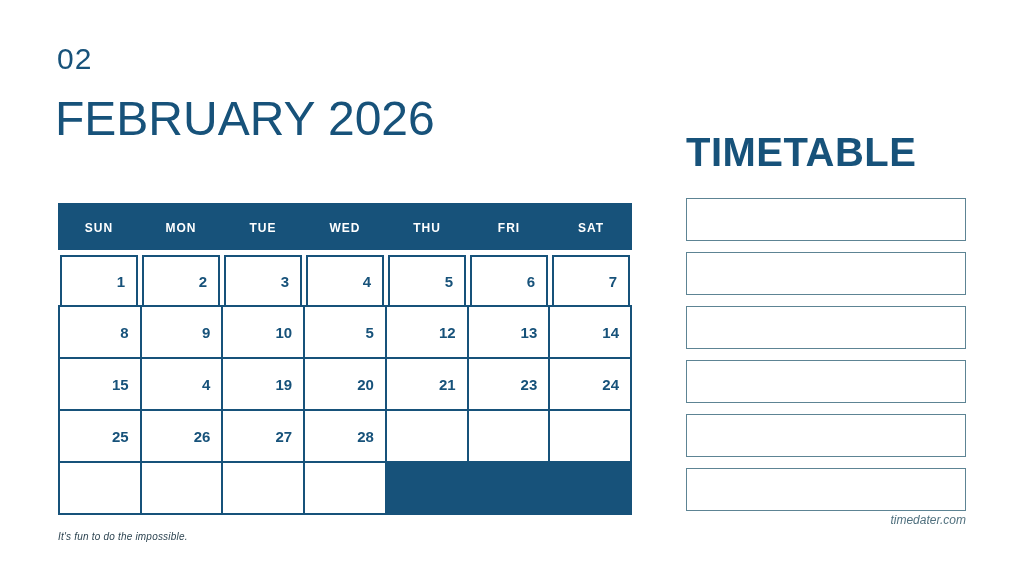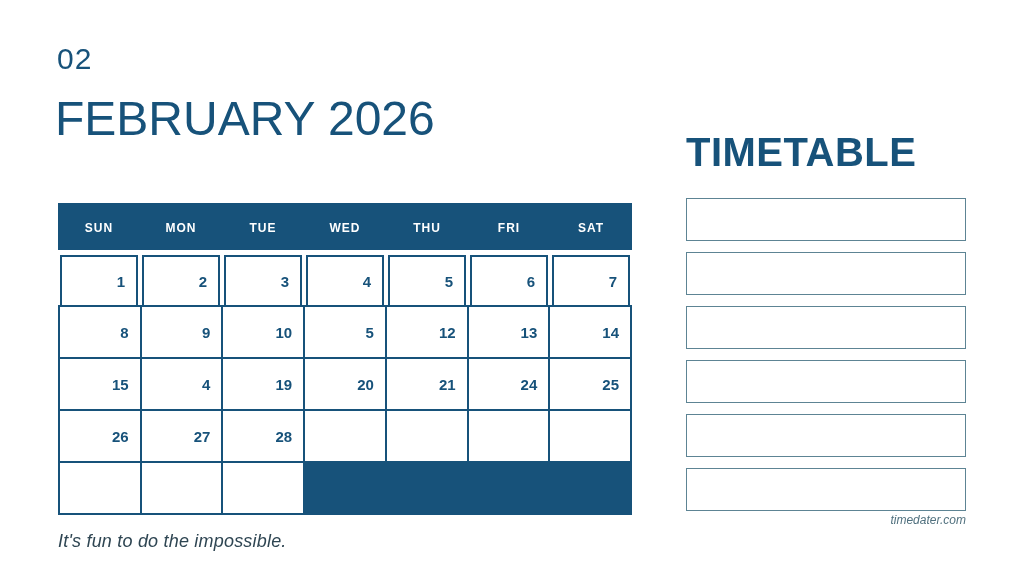--- a/index.html
+++ b/index.html
@@ -74,21 +74,21 @@
   }
   .slot{
     width:280px;height:43px;margin-bottom:11px;
     border:1.5px solid var(--box-border);
     background:#fff;
   }
   .slot:last-child{margin-bottom:0;}
 
   .quote{
     position:absolute;left:58px;top:531px;
-    font-size:18px;font-style:italic;color:var(--quote);
+    font-size:10px;font-style:italic;color:var(--quote);
     letter-spacing:0.2px;
   }
   .watermark{
     position:absolute;left:686px;top:513px;width:280px;
     text-align:right;font-size:12px;font-style:italic;
     color:var(--watermark);
   }
 </style>
 </head>
 <body>
@@ -161,20 +161,23 @@
       <div class="day-cell">
         <span>19</span>
       </div>
       <div class="day-cell">
         <span>20</span>
       </div>
       <div class="day-cell">
         <span>21</span>
       </div>
       <div class="day-cell">
+        <span>23</span>
+      </div>
+      <div class="day-cell">
         <span>24</span>
       </div>
       <div class="day-cell">
         <span>25</span>
       </div>
       <div class="day-cell">
         <span>26</span>
       </div>
       <div class="day-cell">
         <span>27</span>

